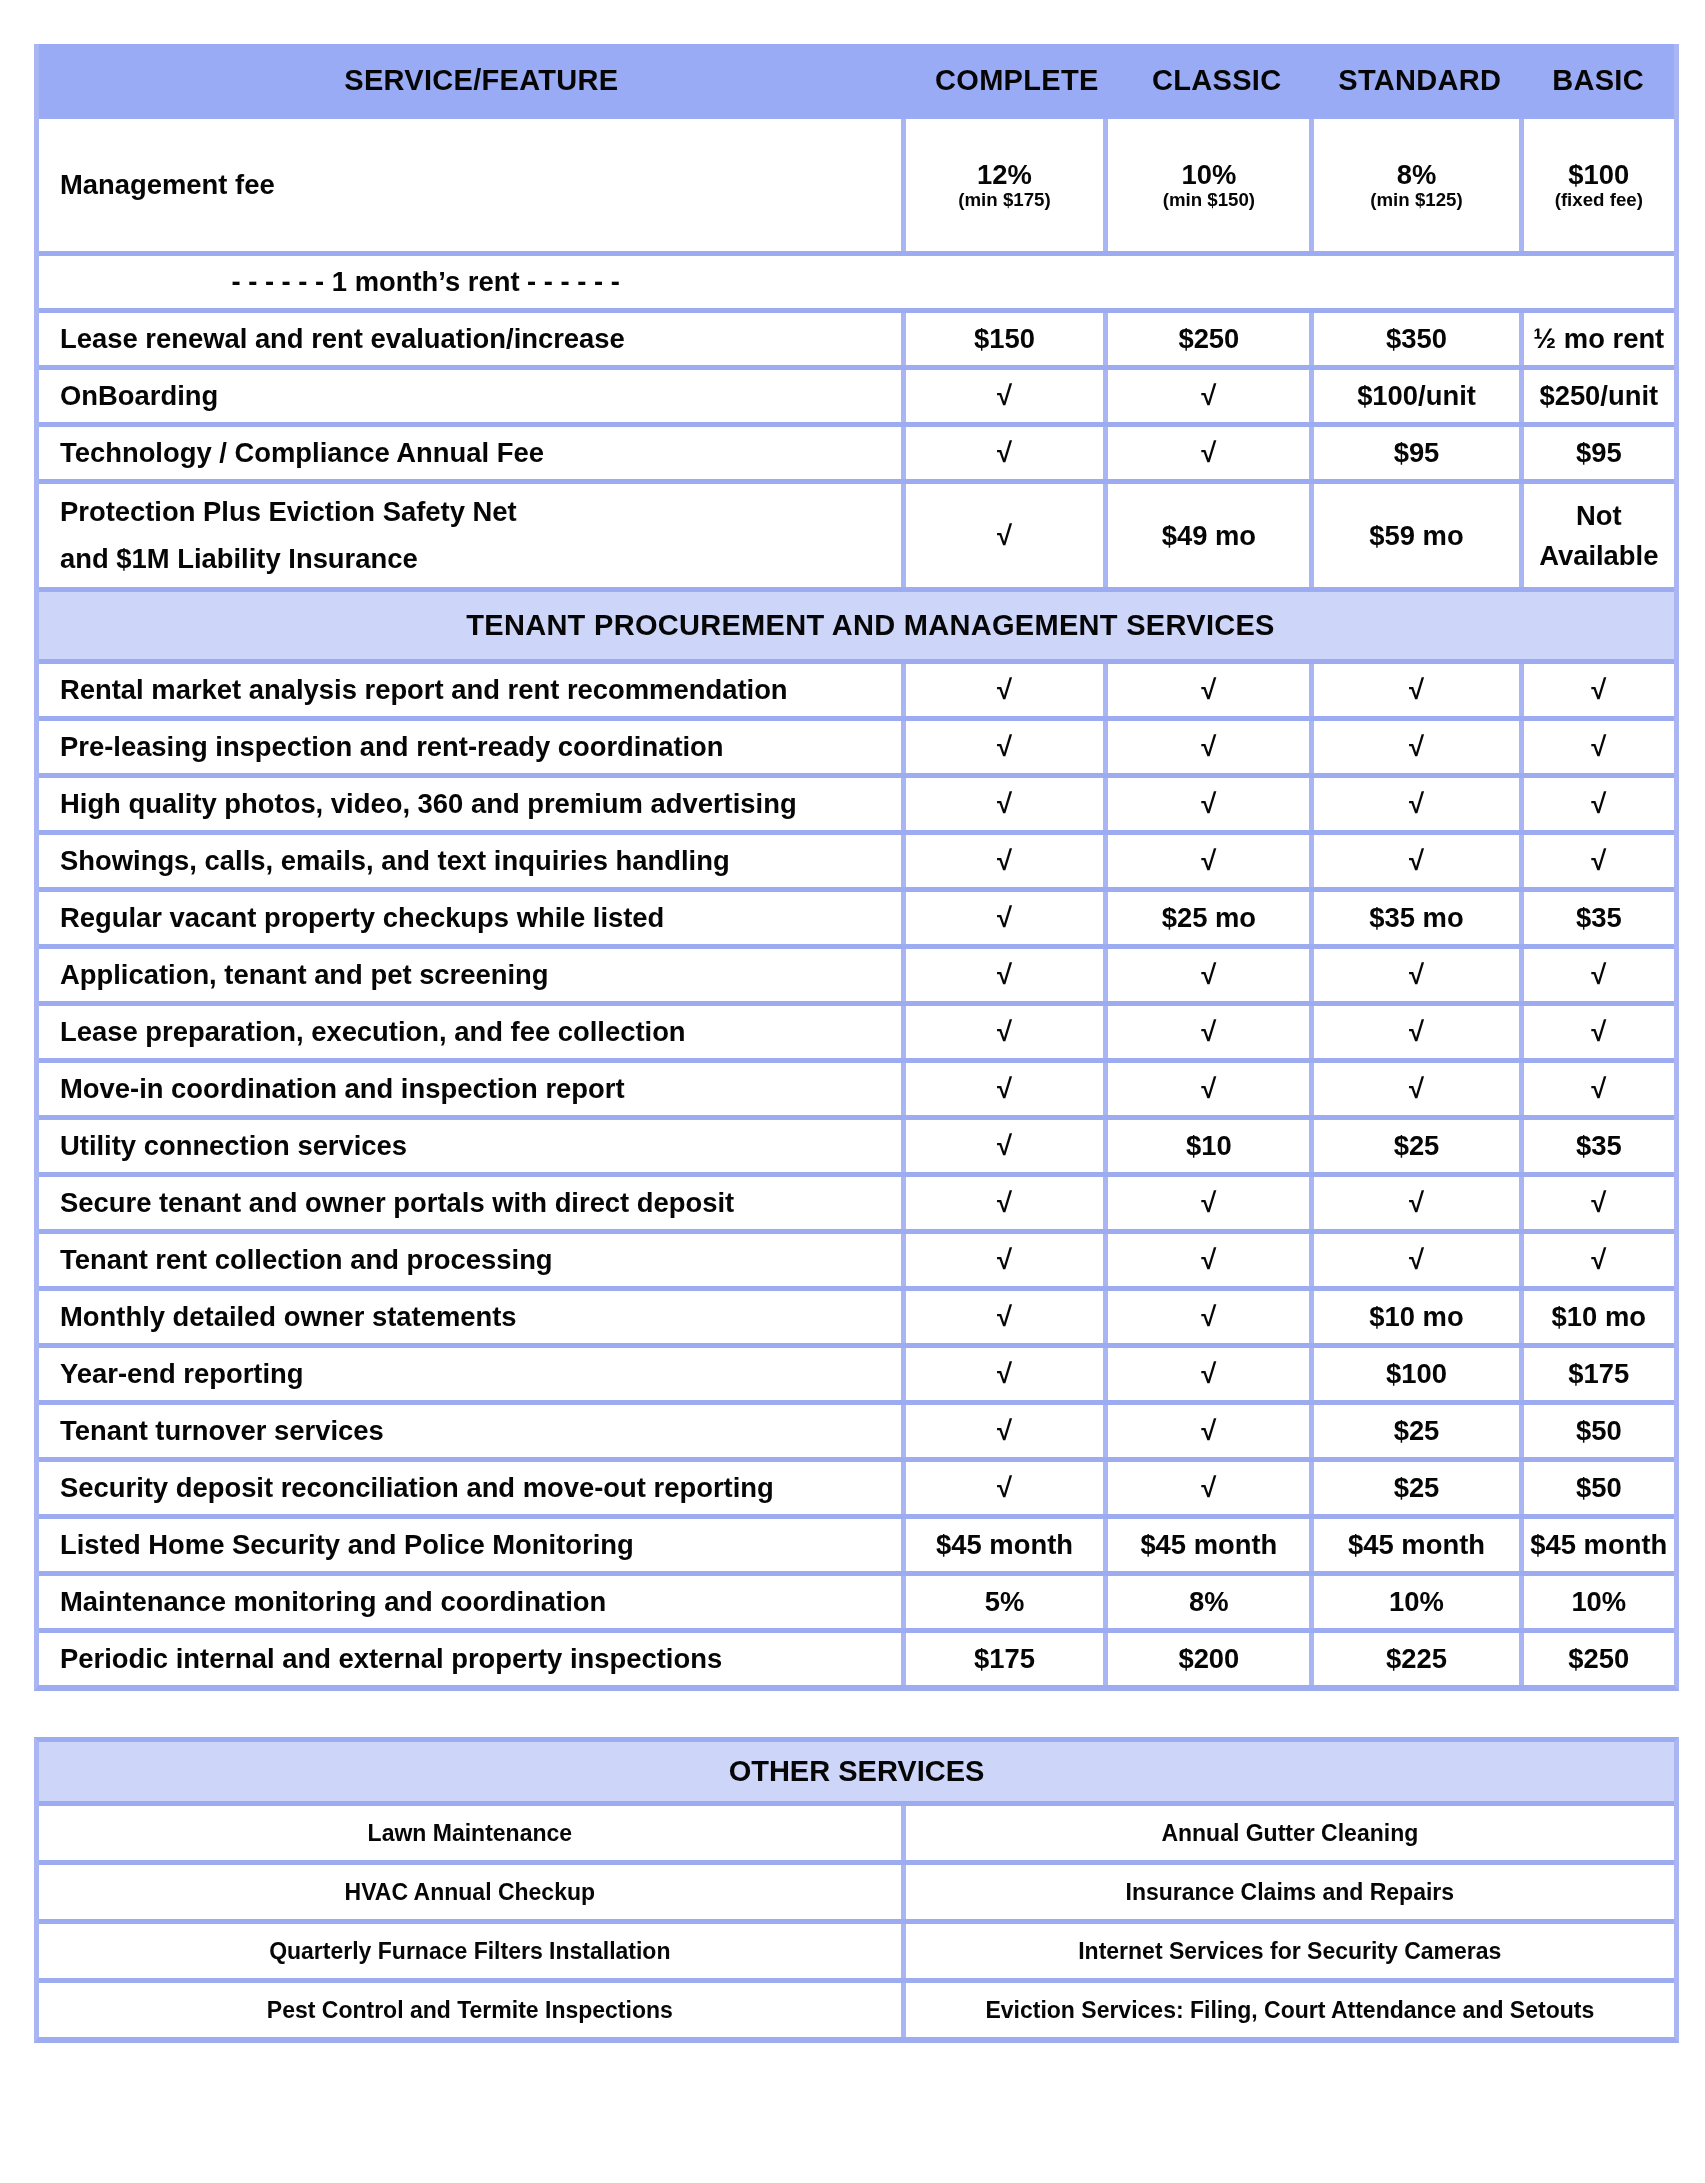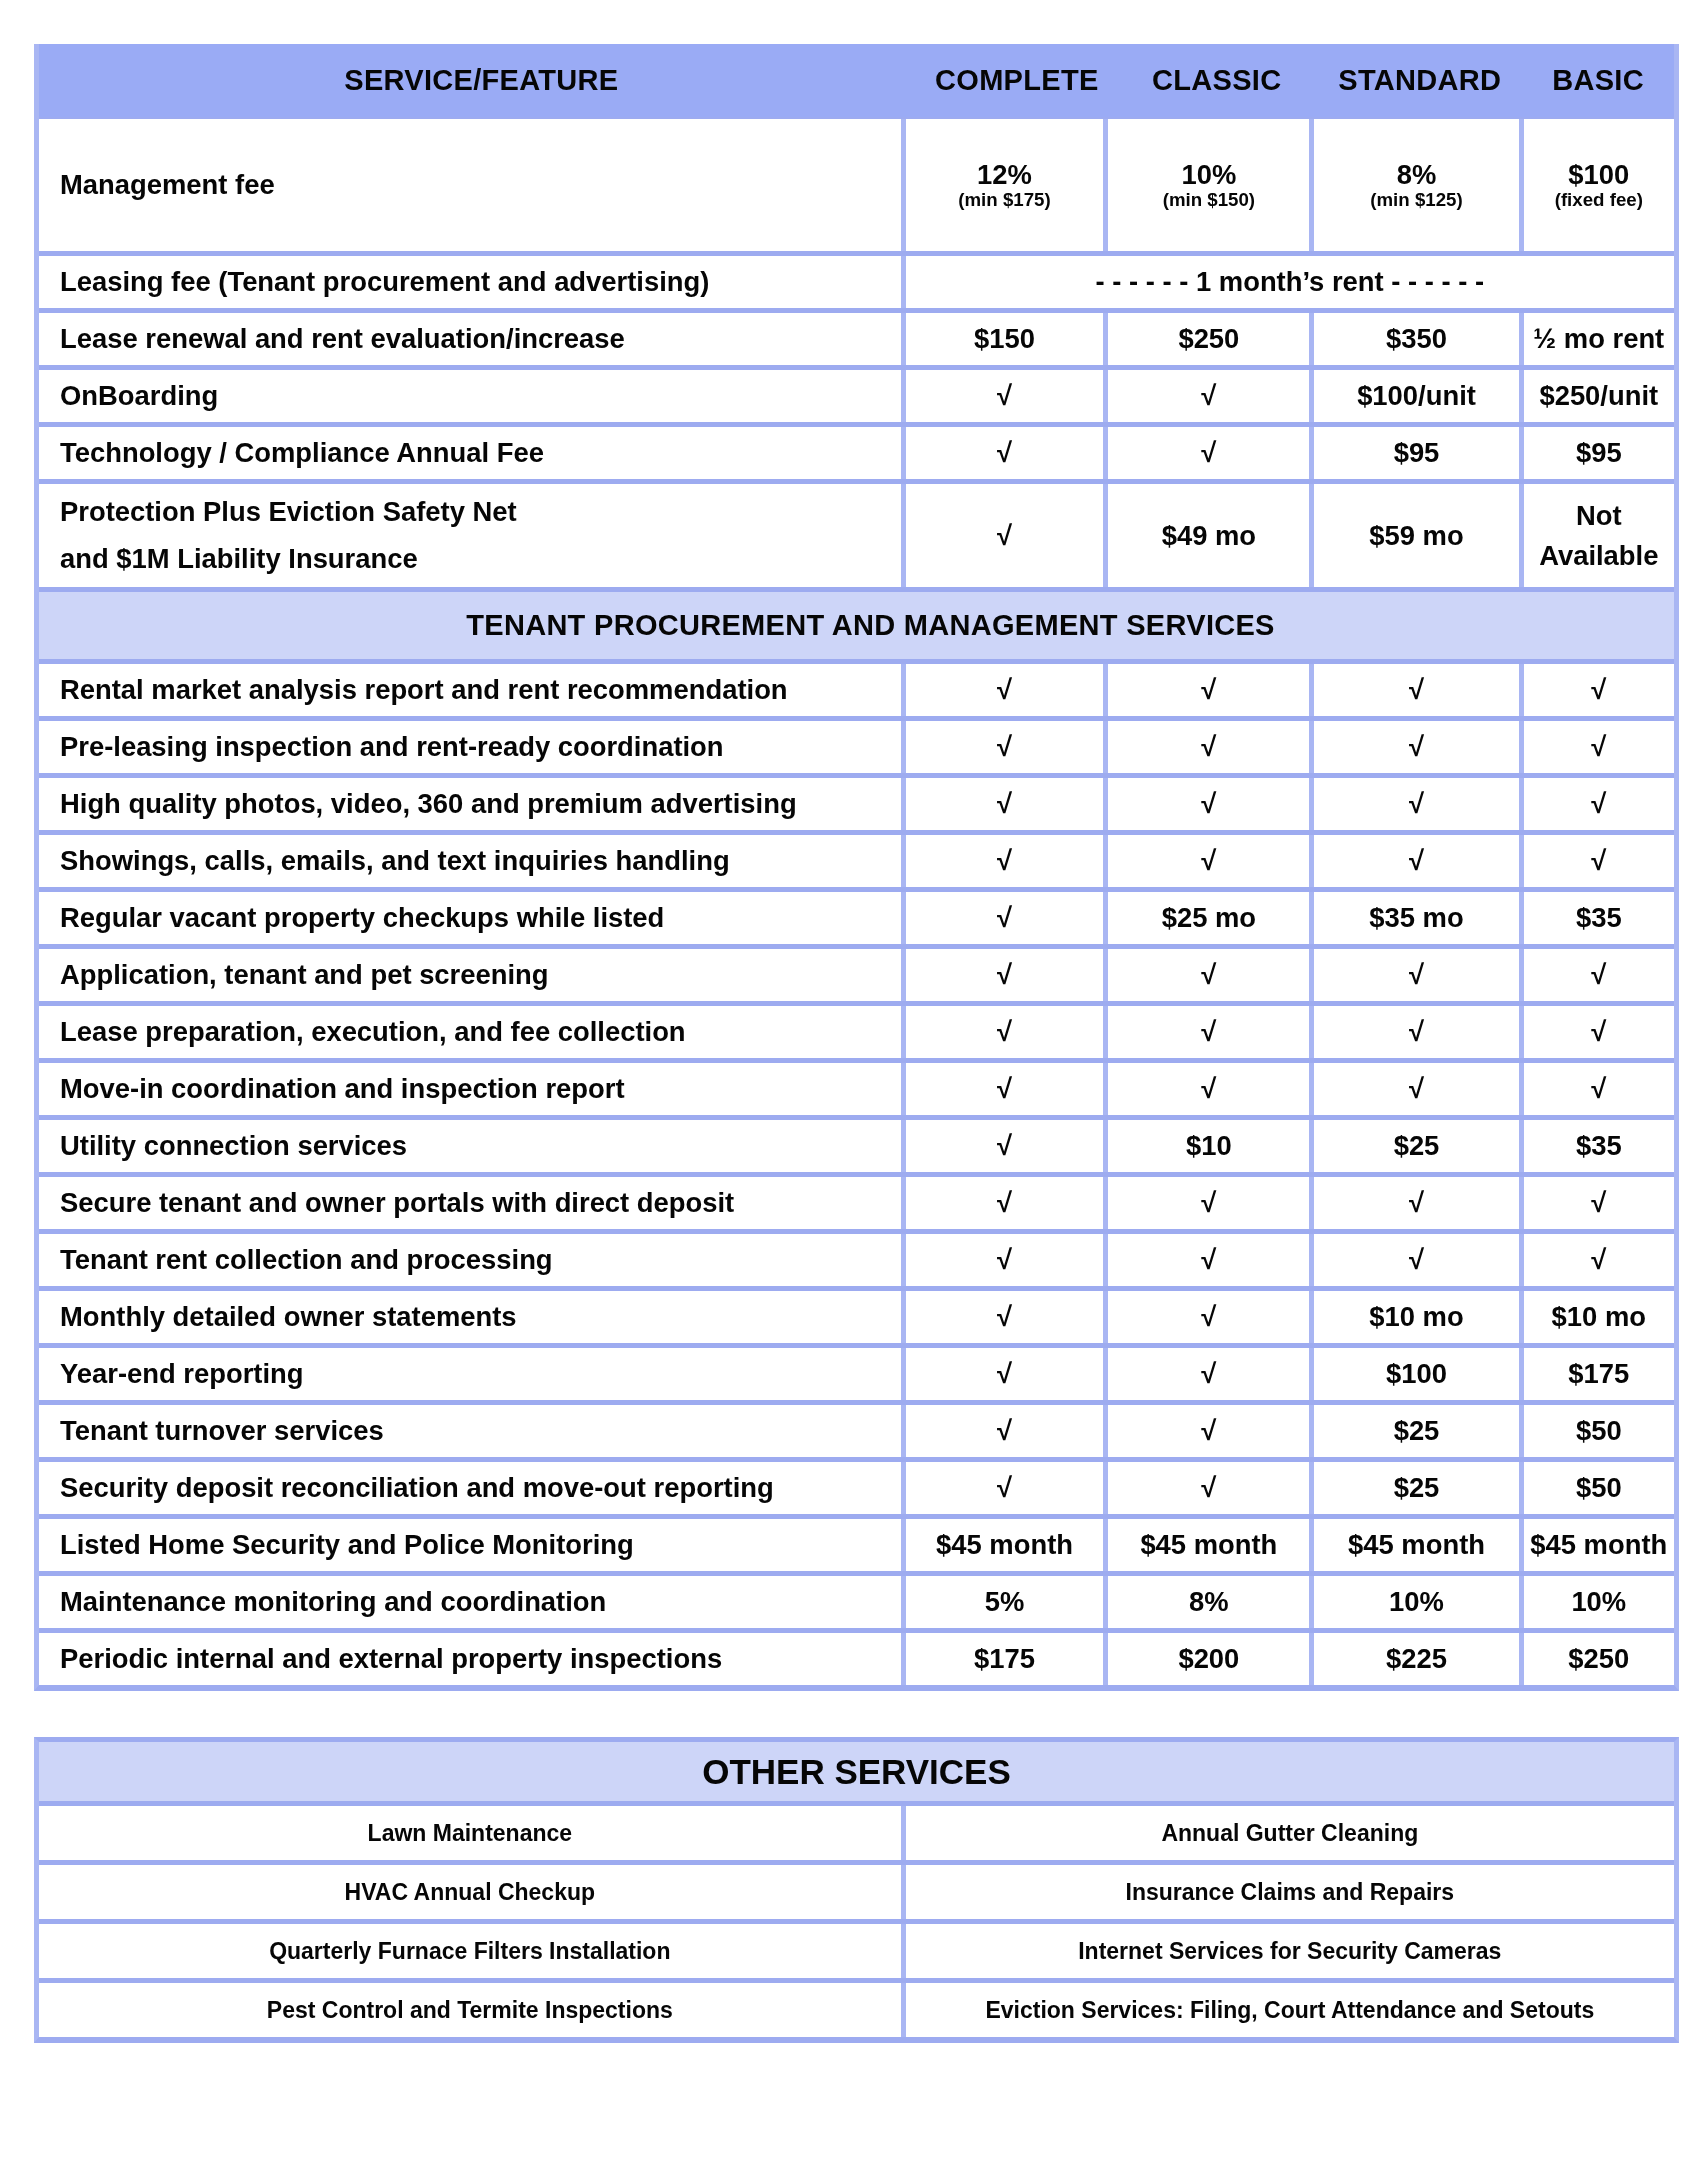--- a/index.html
+++ b/index.html
@@ -49,21 +49,21 @@
   .h-prot{min-height:92px;}
   .h-prot .c0{line-height:1.7;border-radius:26px;}
   .two{}
   .two .big{font-size:27.4px;line-height:1.1;}
   .two .sub{font-size:18.7px;line-height:1.1;}
   
   .t-other .thead-light{
     min-height:59px;background:var(--section_bg,#cdd5f8);
     display:flex;align-items:center;justify-content:center;
   }
-  .t-other .thead-light .hc{font-size:35px;}
+  .t-other .thead-light .hc{font-size:29px;}
   .t-other .row{border-top:5px solid var(--separator,#9dabf0);}
   .t-other .row:first-of-type{border-top:0;}
   .o-cell{
     box-sizing:border-box;display:flex;align-items:center;justify-content:center;
     text-align:left;font-size:23px;min-height:54px;padding:3.7px 8.7px;
   }
   .o-left{width:52.7%;}
   .o-right{width:47.3%;border-left:5px solid var(--vborder,#a9b6f3);}
 </style>
 </head>
@@ -93,21 +93,20 @@
       <span class="big">8%</span>
       <span class="sub">(min $125)</span>
     </div>
     <div class="cell c4 two">
       <span class="big">$100</span>
       <span class="sub">(fixed fee)</span>
     </div>
   </div>
 
   <div class="row h-lease">
-    <div class="cell c0">Leasing fee (Tenant procurement and advertising)</div>
     <div class="cell cspan">- - - - - -   1 month’s rent   - - - - - -</div>
   </div>
 
   <div class="row h-std">
     <div class="cell c0">Lease renewal and rent evaluation/increase</div>
     <div class="cell c1">$150</div>
     <div class="cell c2">$250</div>
     <div class="cell c3">$350</div>
     <div class="cell c4">½ mo rent</div>
   </div>

